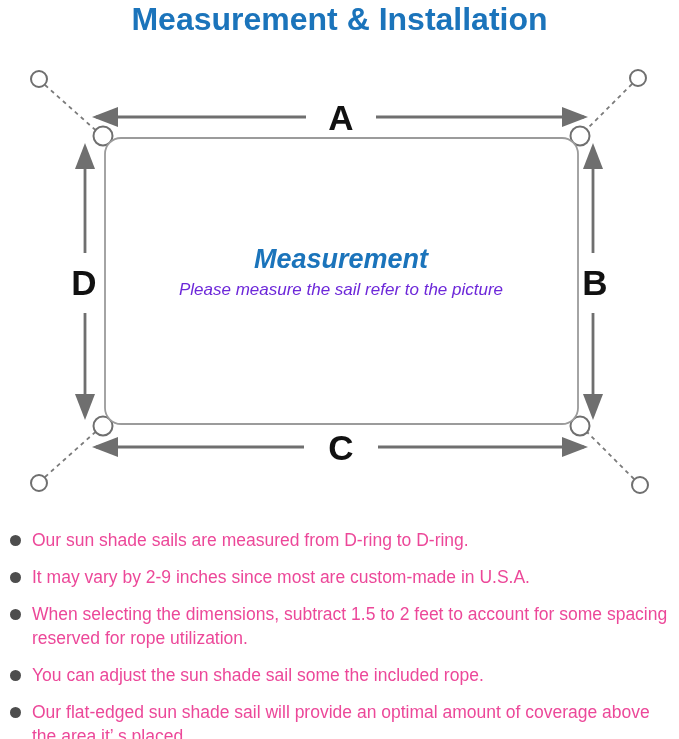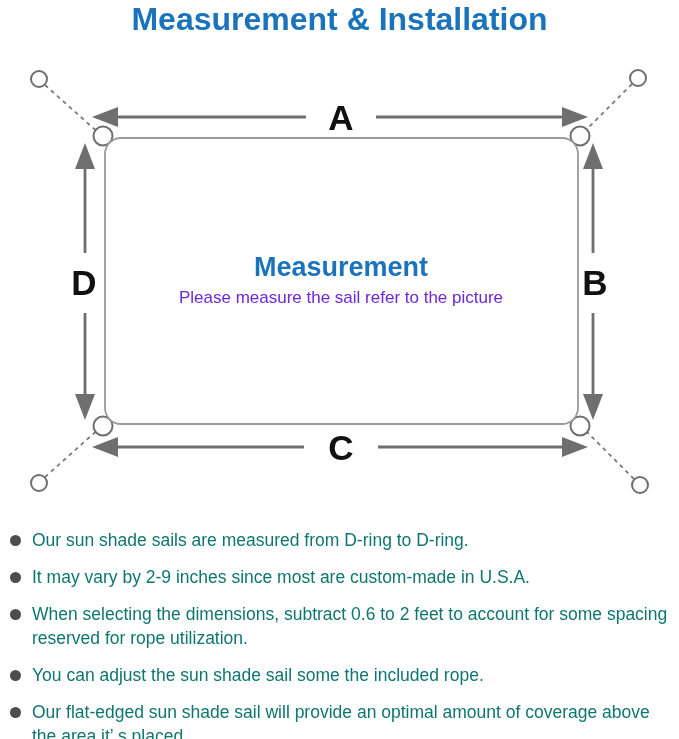--- a/index.html
+++ b/index.html
@@ -29,24 +29,25 @@
     left: 0;
   }
   .dim-letter {
     font-family: "Liberation Sans", sans-serif;
     font-size: 35px;
     font-weight: bold;
     fill: #111111;
   }
   .center-text {
     position: absolute;
-    top: 252px;
+    top: 244px;
     left: 102px;
     width: 478px;
     text-align: center;
+    font-style: italic;
   }
   .center-title {
     font-size: 27px;
     font-weight: bold;
     color: #1b74bb;
   }
   .center-subtitle {
     margin-top: 5px;
     font-size: 17px;
     color: #6d28d9;
@@ -55,21 +56,21 @@
     position: absolute;
     top: 528px;
     left: 8px;
     width: 665px;
     list-style: none;
   }
   .note-item {
     display: flex;
     align-items: flex-start;
     margin-bottom: 13px;
-    color: #0f766e;
+    color: #ec4899;
     font-size: 17.5px;
     line-height: 24px;
   }
   .bullet-dot {
     flex: 0 0 auto;
     width: 11px;
     height: 11px;
     border-radius: 50%;
     background: #4d4d4d;
     margin: 7px 11px 0 2px;
@@ -145,21 +146,21 @@
     <li class="note-item">
       <span class="bullet-dot"></span>
       <span class="note-text">Our sun shade sails are measured from D-ring to D-ring.</span>
     </li>
     <li class="note-item">
       <span class="bullet-dot"></span>
       <span class="note-text">It may vary by 2-9 inches since most are custom-made in U.S.A.</span>
     </li>
     <li class="note-item">
       <span class="bullet-dot"></span>
-      <span class="note-text">When selecting the dimensions, subtract 0.6 to 2 feet to account for some spacing reserved for rope utilization.</span>
+      <span class="note-text">When selecting the dimensions, subtract 1.5 to 2 feet to account for some spacing reserved for rope utilization.</span>
     </li>
     <li class="note-item">
       <span class="bullet-dot"></span>
       <span class="note-text">You can adjust the sun shade sail some the included rope.</span>
     </li>
     <li class="note-item">
       <span class="bullet-dot"></span>
       <span class="note-text">Our flat-edged sun shade sail will provide an optimal amount of coverage above the area it’ s placed.</span>
     </li>
   </ul>

